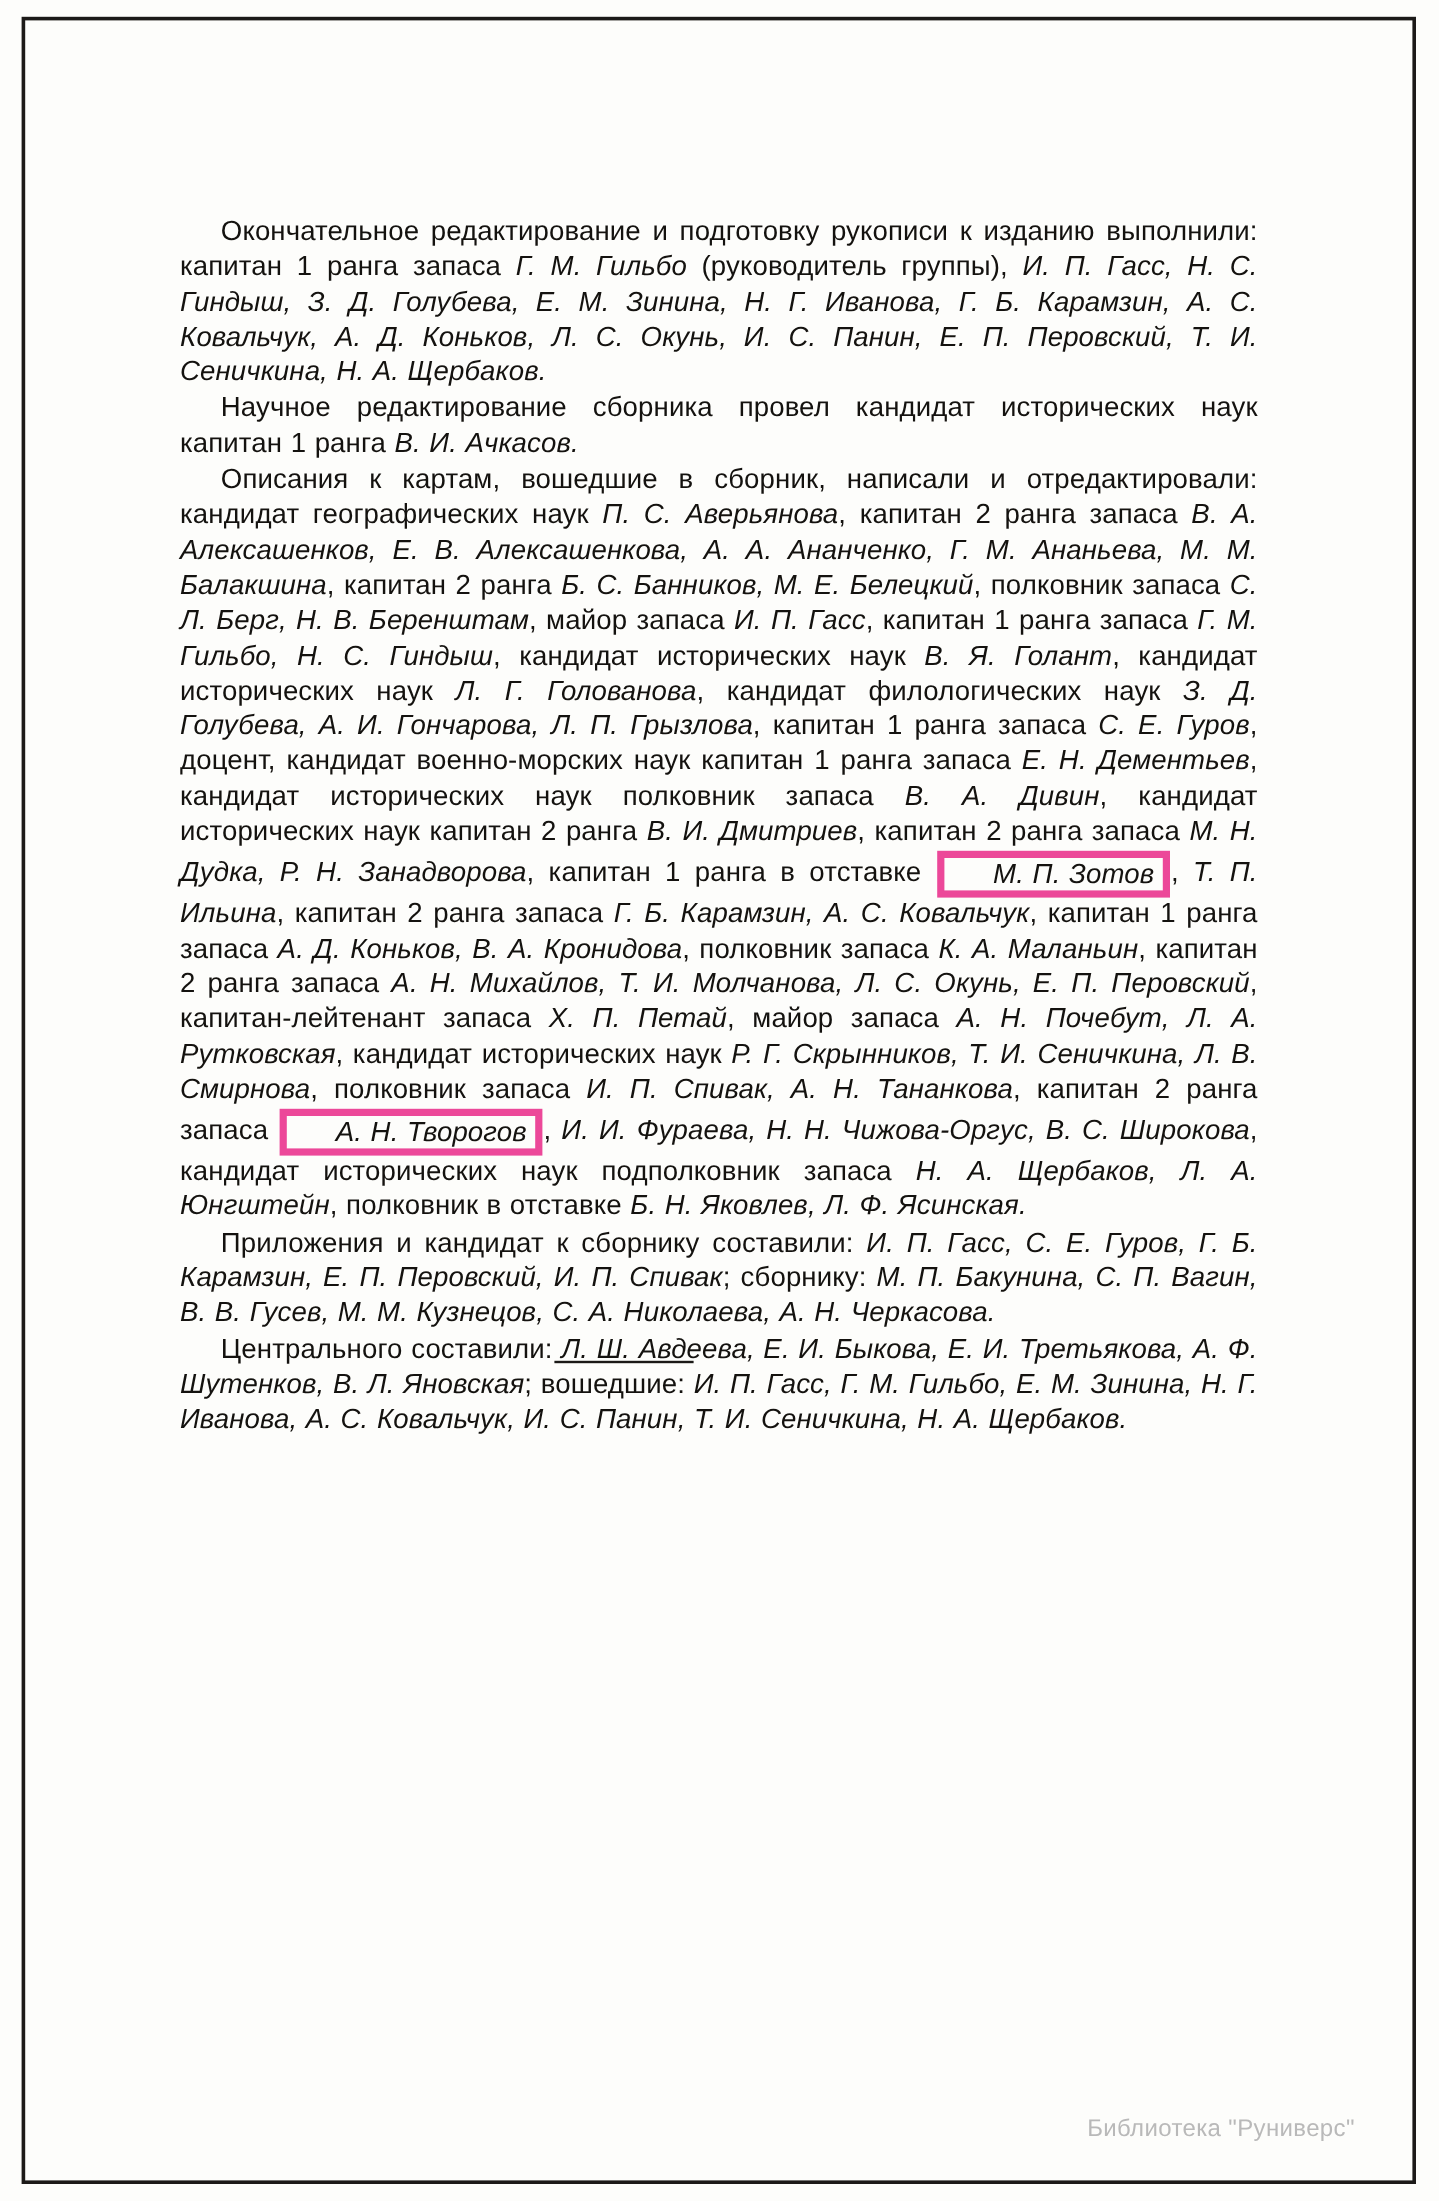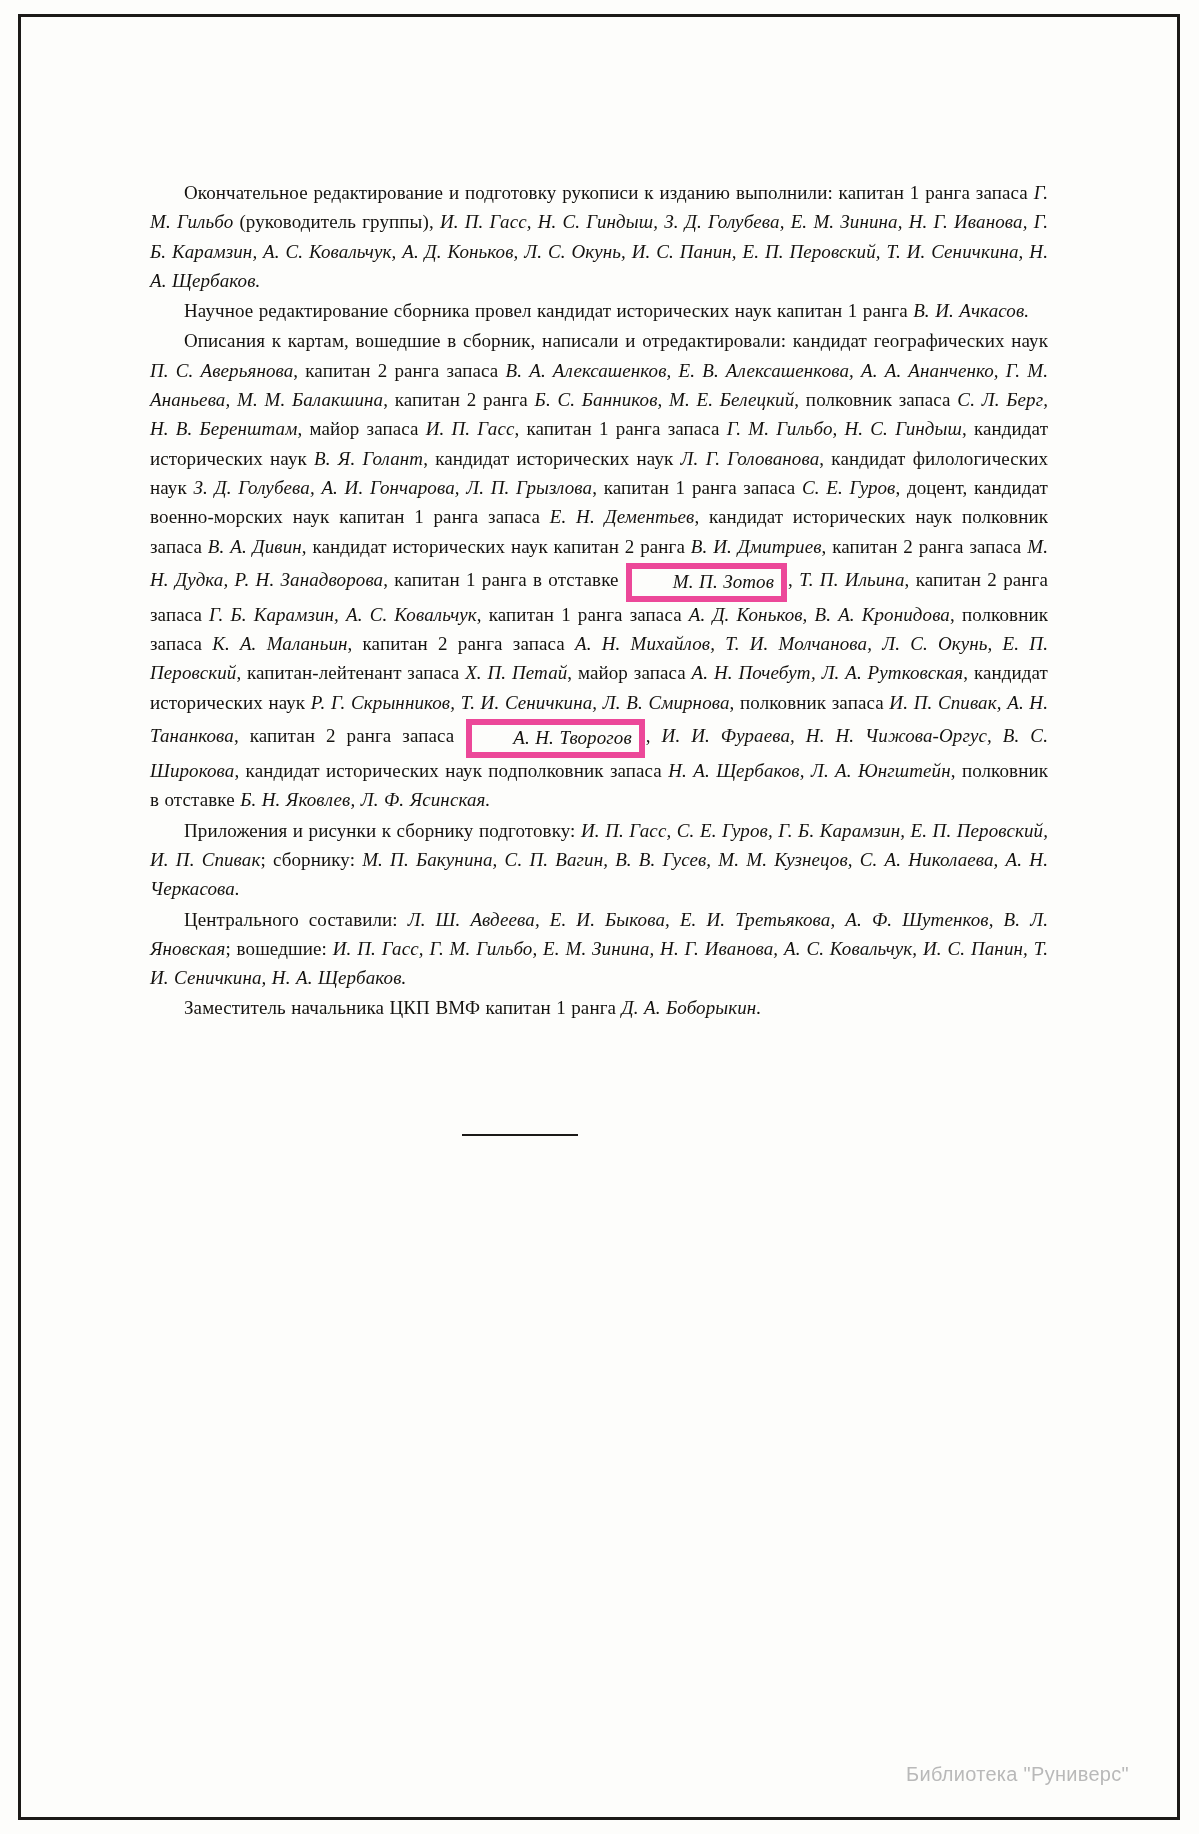--- a/index.html
+++ b/index.html
@@ -31,27 +31,26 @@
     box-sizing: border-box;
   }
   .text-block {
     position: absolute;
     left: 150px;
     top: 178px;
     width: 898px;
   }
   p.para {
     margin: 0 0 1px 0;
-    font-size: 19px;
+    font-size: 23px;
     line-height: 29.3px;
     text-align: justify;
     text-justify: inter-word;
     letter-spacing: 0.1px;
     word-spacing: 0.6px;
-    font-family: Liberation Serif, serif;
   }
   p.para.indent {
     text-indent: 34px;
   }
   i, .it {
     font-style: italic;
   }
   .boxed {
     display: inline-block;
     border: 6px solid #ec4899;
@@ -82,21 +81,20 @@
 </head>
 <body>
 
 <div class="page">
   <div class="page-border"></div>
 
   <div class="text-block">
       <p class="para indent"><span>Окончательное редактирование и подготовку рукописи к изданию выполнили: капитан 1 ранга запаса </span><i>Г. М. Гильбо</i><span> (руководитель группы), </span><i>И. П. Гасс, Н. С. Гиндыш, З. Д. Голубева, Е. М. Зинина, Н. Г. Иванова, Г. Б. Карамзин, А. С. Ковальчук, А. Д. Коньков, Л. С. Окунь, И. С. Панин, Е. П. Перовский, Т. И. Сеничкина, Н. А. Щербаков.</i></p>
       <p class="para indent"><span>Научное редактирование сборника провел кандидат исторических наук капитан 1 ранга </span><i>В. И. Ачкасов.</i></p>
       <p class="para indent"><span>Описания к картам, вошедшие в сборник, написали и отредактировали: кандидат географических наук </span><i>П. С. Аверьянова</i><span>, капитан 2 ранга запаса </span><i>В. А. Алексашенков, Е. В. Алексашенкова, А. А. Ананченко, Г. М. Ананьева, М. М. Балакшина</i><span>, капитан 2 ранга </span><i>Б. С. Банников, М. Е. Белецкий</i><span>, полковник запаса </span><i>С. Л. Берг, Н. В. Беренштам</i><span>, майор запаса </span><i>И. П. Гасс</i><span>, капитан 1 ранга запаса </span><i>Г. М. Гильбо, Н. С. Гиндыш</i><span>, кандидат исторических наук </span><i>В. Я. Голант</i><span>, кандидат исторических наук </span><i>Л. Г. Голованова</i><span>, кандидат филологических наук </span><i>З. Д. Голубева, А. И. Гончарова, Л. П. Грызлова</i><span>, капитан 1 ранга запаса </span><i>С. Е. Гуров</i><span>, доцент, кандидат военно-морских наук капитан 1 ранга запаса </span><i>Е. Н. Дементьев</i><span>, кандидат исторических наук полковник запаса </span><i>В. А. Дивин</i><span>, кандидат исторических наук капитан 2 ранга </span><i>В. И. Дмитриев</i><span>, капитан 2 ранга запаса </span><i>М. Н. Дудка, Р. Н. Занадворова</i><span>, капитан 1 ранга в отставке </span><span class="boxed">М. П. Зотов</span><span>, </span><i>Т. П. Ильина</i><span>, капитан 2 ранга запаса </span><i>Г. Б. Карамзин, А. С. Ковальчук</i><span>, капитан 1 ранга запаса </span><i>А. Д. Коньков, В. А. Кронидова</i><span>, полковник запаса </span><i>К. А. Маланьин</i><span>, капитан 2 ранга запаса </span><i>А. Н. Михайлов, Т. И. Молчанова, Л. С. Окунь, Е. П. Перовский</i><span>, капитан-лейтенант запаса </span><i>Х. П. Петай</i><span>, майор запаса </span><i>А. Н. Почебут, Л. А. Рутковская</i><span>, кандидат исторических наук </span><i>Р. Г. Скрынников, Т. И. Сеничкина, Л. В. Смирнова</i><span>, полковник запаса </span><i>И. П. Спивак, А. Н. Тананкова</i><span>, капитан 2 ранга запаса </span><span class="boxed">А. Н. Творогов</span><span>, </span><i>И. И. Фураева, Н. Н. Чижова-Оргус, В. С. Широкова</i><span>, кандидат исторических наук подполковник запаса </span><i>Н. А. Щербаков, Л. А. Юнгштейн</i><span>, полковник в отставке </span><i>Б. Н. Яковлев, Л. Ф. Ясинская.</i></p>
-      <p class="para indent"><span>Приложения и рисунки к сборнику подготовку: </span><i>И. П. Гасс, С. Е. Гуров, Г. Б. Карамзин, Е. П. Перовский, И. П. Спивак</i><span>; сборнику: </span><i>М. П. Бакунина, С. П. Вагин, В. В. Гусев, М. М. Кузнецов, С. А. Николаева, А. Н. Черкасова.</i></p>
+      <p class="para indent"><span>Приложения и кандидат к сборнику составили: </span><i>И. П. Гасс, С. Е. Гуров, Г. Б. Карамзин, Е. П. Перовский, И. П. Спивак</i><span>; сборнику: </span><i>М. П. Бакунина, С. П. Вагин, В. В. Гусев, М. М. Кузнецов, С. А. Николаева, А. Н. Черкасова.</i></p>
       <p class="para indent"><span>Центрального составили: </span><i>Л. Ш. Авдеева, Е. И. Быкова, Е. И. Третьякова, А. Ф. Шутенков, В. Л. Яновская</i><span>; вошедшие: </span><i>И. П. Гасс, Г. М. Гильбо, Е. М. Зинина, Н. Г. Иванова, А. С. Ковальчук, И. С. Панин, Т. И. Сеничкина, Н. А. Щербаков.</i></p>
-      <p class="para indent"><span>Заместитель начальника ЦКП ВМФ капитан 1 ранга </span><i>Д. А. Боборыкин.</i></p>
     </div>
 
   <div class="rule"></div>
 
   <div class="watermark">Библиотека "Руниверс"</div>
 </div>
 
 </body></html>

